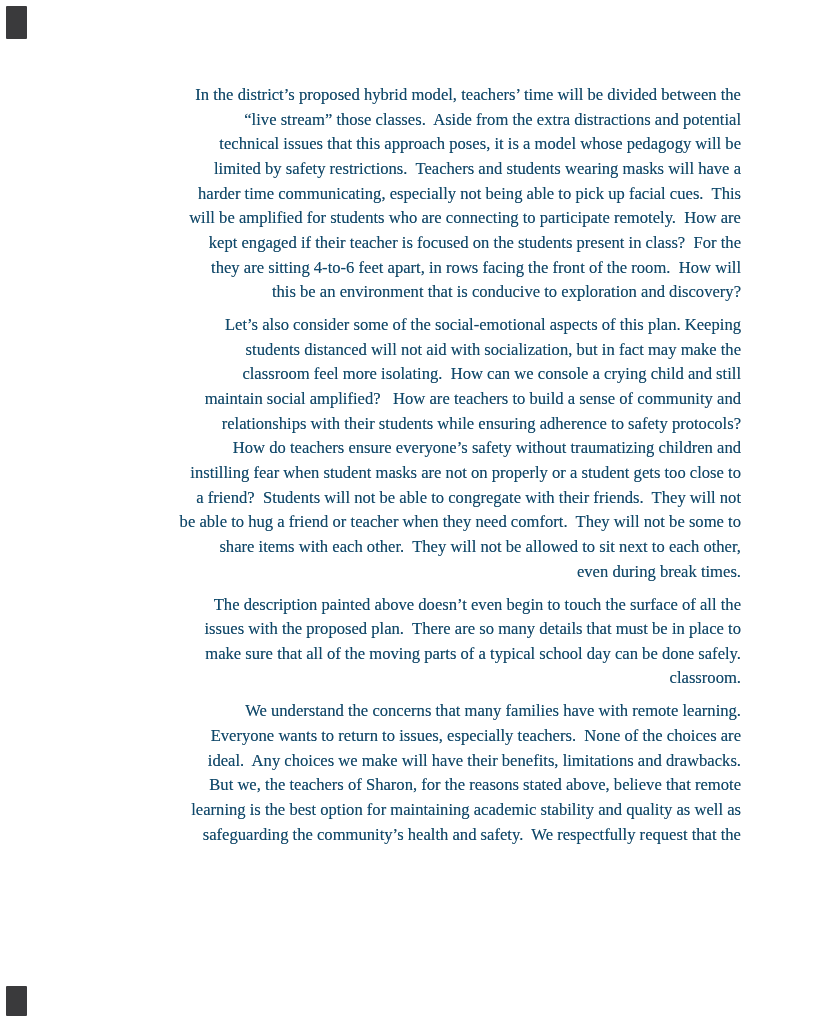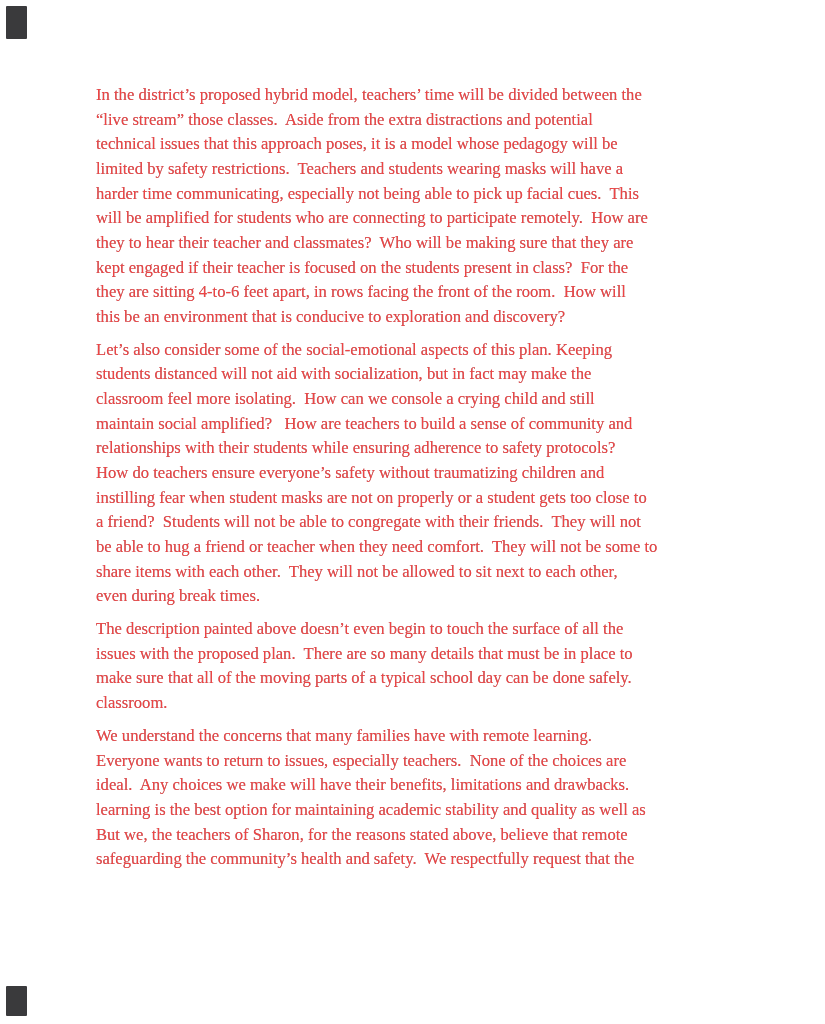--- a/index.html
+++ b/index.html
@@ -50,29 +50,28 @@
     line-height: 24.65px;
     text-shadow: 0 0 0.5px rgba(20,20,30,0.45);
   }
 </style>
 </head>
 <body style="background: rgb(255, 255, 255);">
 
 <div class="page">
   <div class="scan-mark top" style="background: rgb(58, 58, 60);"></div>
   <div class="scan-mark bottom" style="background: rgb(58, 58, 60);"></div>
-  <div class="content" style="color: #ef4444;">
+  <div class="content" style="color: #0c4a6e; text-align: right;">
       <p class="para">
         <span class="line">In the district’s proposed hybrid model, teachers’ time will be divided between the</span>
         <span class="line">“live stream” those classes.  Aside from the extra distractions and potential</span>
         <span class="line">technical issues that this approach poses, it is a model whose pedagogy will be</span>
         <span class="line">limited by safety restrictions.  Teachers and students wearing masks will have a</span>
         <span class="line">harder time communicating, especially not being able to pick up facial cues.  This</span>
         <span class="line">will be amplified for students who are connecting to participate remotely.  How are</span>
-        <span class="line">they to hear their teacher and classmates?  Who will be making sure that they are</span>
         <span class="line">kept engaged if their teacher is focused on the students present in class?  For the</span>
         <span class="line">they are sitting 4-to-6 feet apart, in rows facing the front of the room.  How will</span>
         <span class="line">this be an environment that is conducive to exploration and discovery?</span>
       </p>
       <p class="para">
         <span class="line">Let’s also consider some of the social-emotional aspects of this plan. Keeping</span>
         <span class="line">students distanced will not aid with socialization, but in fact may make the</span>
         <span class="line">classroom feel more isolating.  How can we console a crying child and still</span>
         <span class="line">maintain social amplified?   How are teachers to build a sense of community and</span>
         <span class="line">relationships with their students while ensuring adherence to safety protocols?</span>
@@ -86,18 +85,18 @@
       <p class="para">
         <span class="line">The description painted above doesn’t even begin to touch the surface of all the</span>
         <span class="line">issues with the proposed plan.  There are so many details that must be in place to</span>
         <span class="line">make sure that all of the moving parts of a typical school day can be done safely.</span>
         <span class="line">classroom.</span>
       </p>
       <p class="para">
         <span class="line">We understand the concerns that many families have with remote learning.</span>
         <span class="line">Everyone wants to return to issues, especially teachers.  None of the choices are</span>
         <span class="line">ideal.  Any choices we make will have their benefits, limitations and drawbacks.</span>
+        <span class="line">But we, the teachers of Sharon, for the reasons stated above, believe that remote</span>
         <span class="line">learning is the best option for maintaining academic stability and quality as well as</span>
-        <span class="line">But we, the teachers of Sharon, for the reasons stated above, believe that remote</span>
         <span class="line">safeguarding the community’s health and safety.  We respectfully request that the</span>
       </p>
     </div>
 </div>
 
 </body></html>

